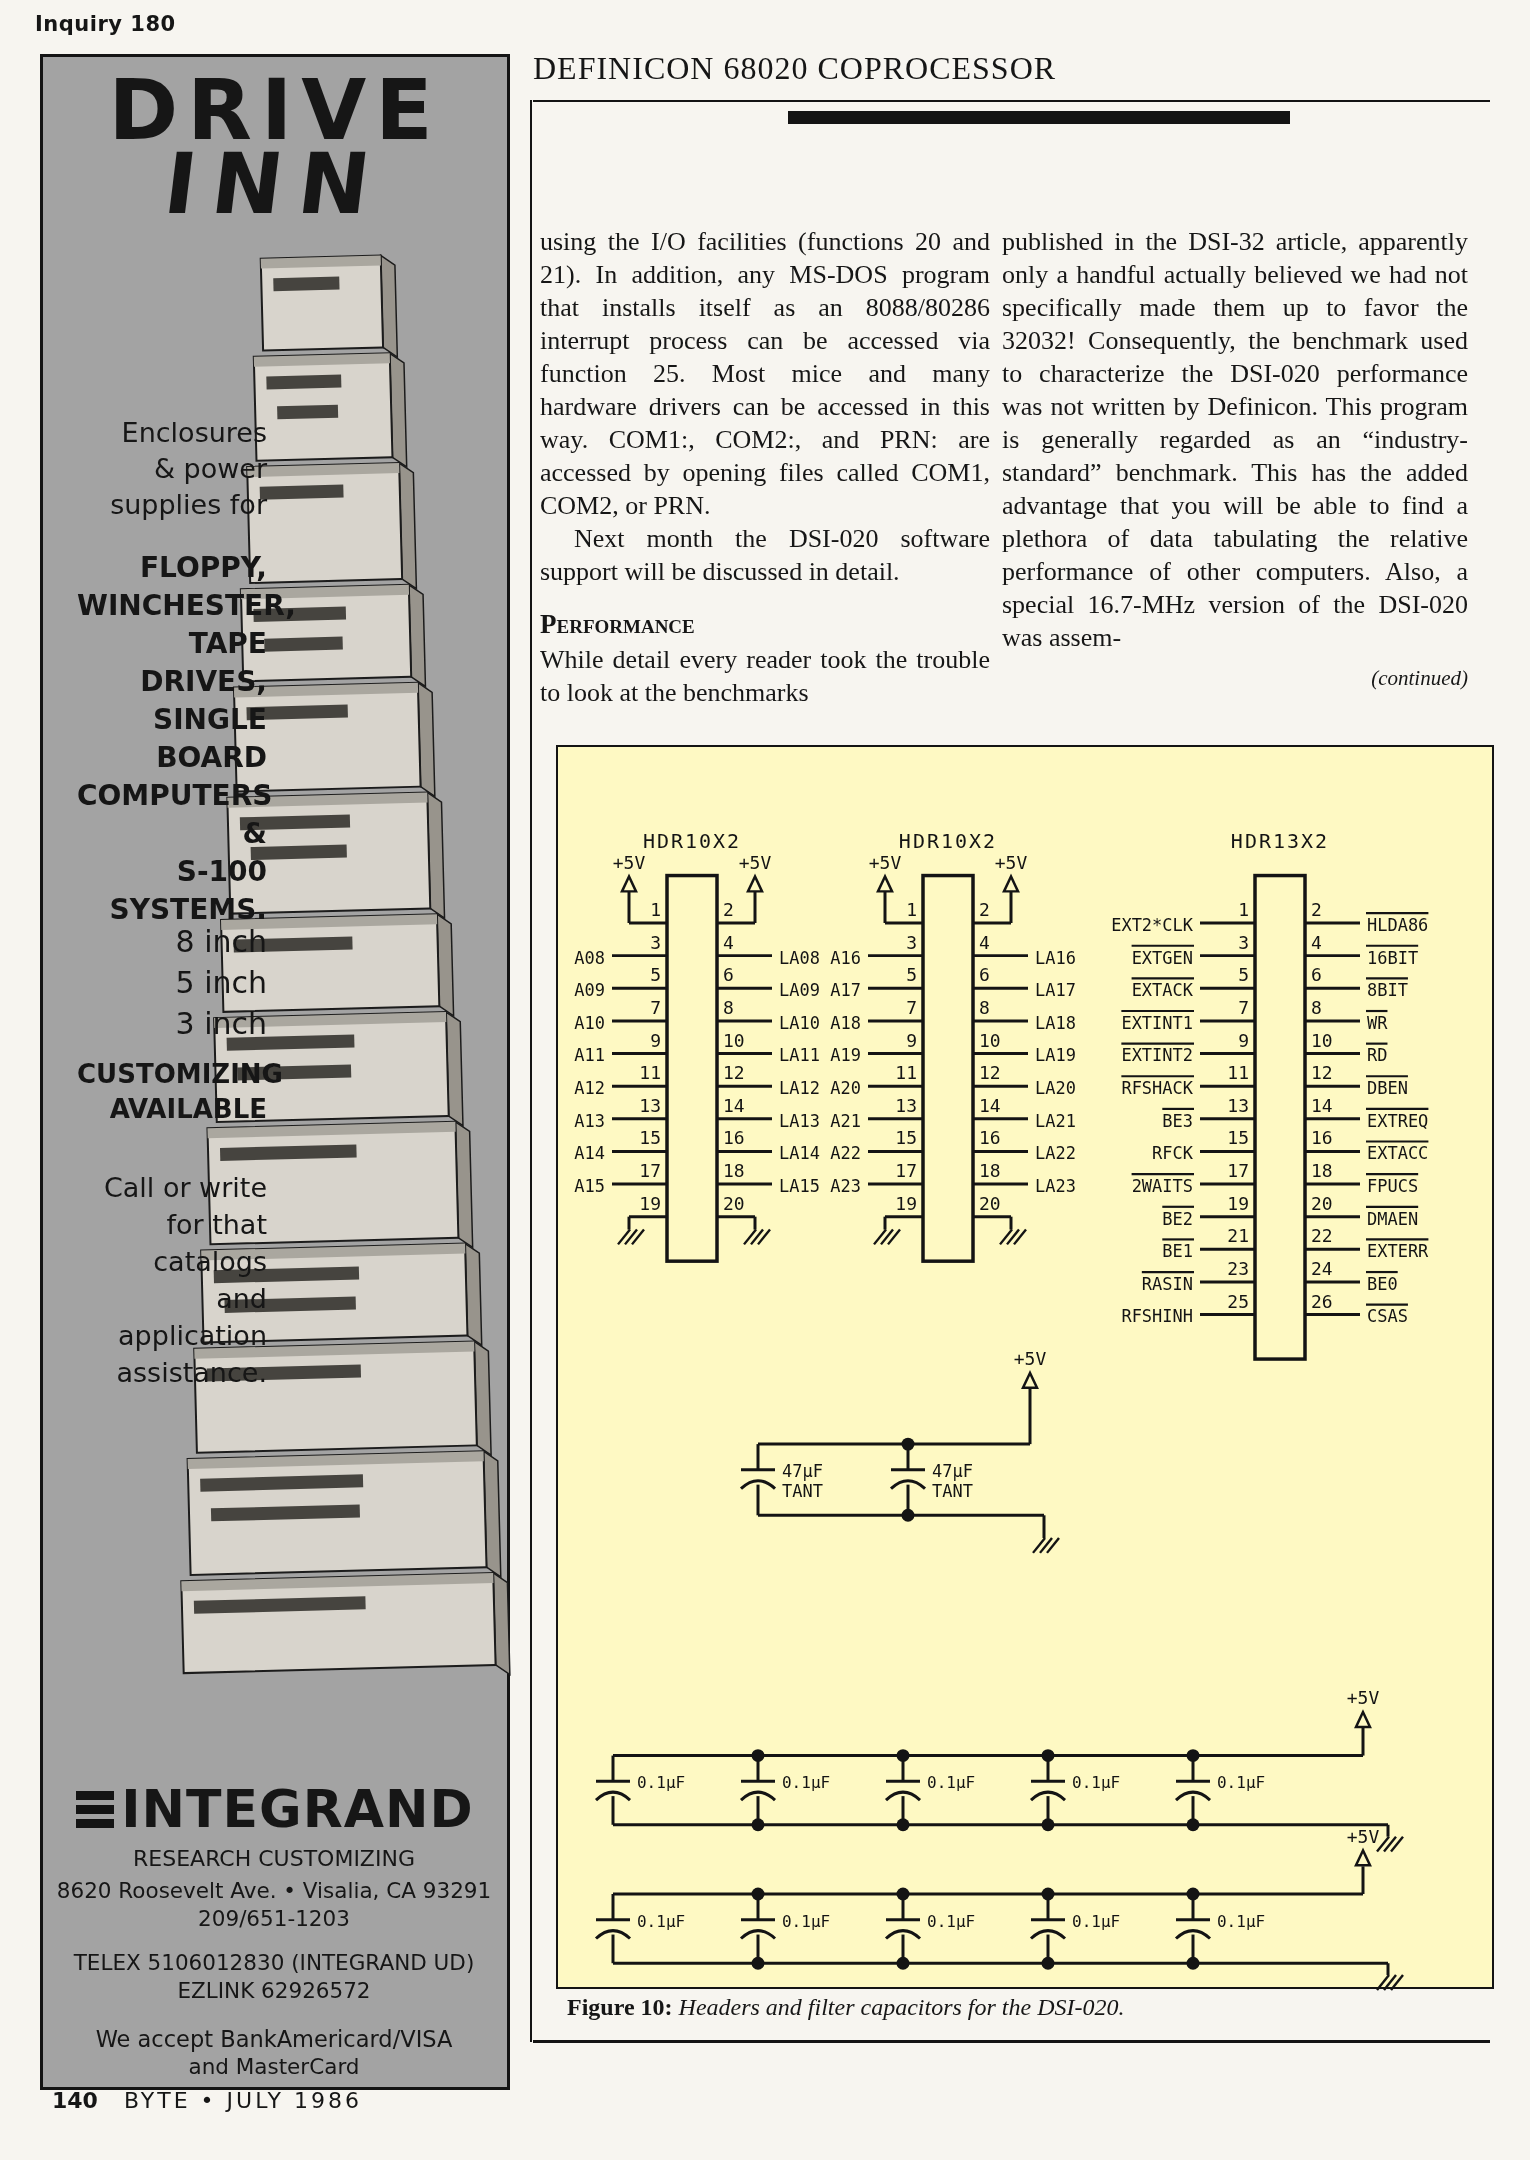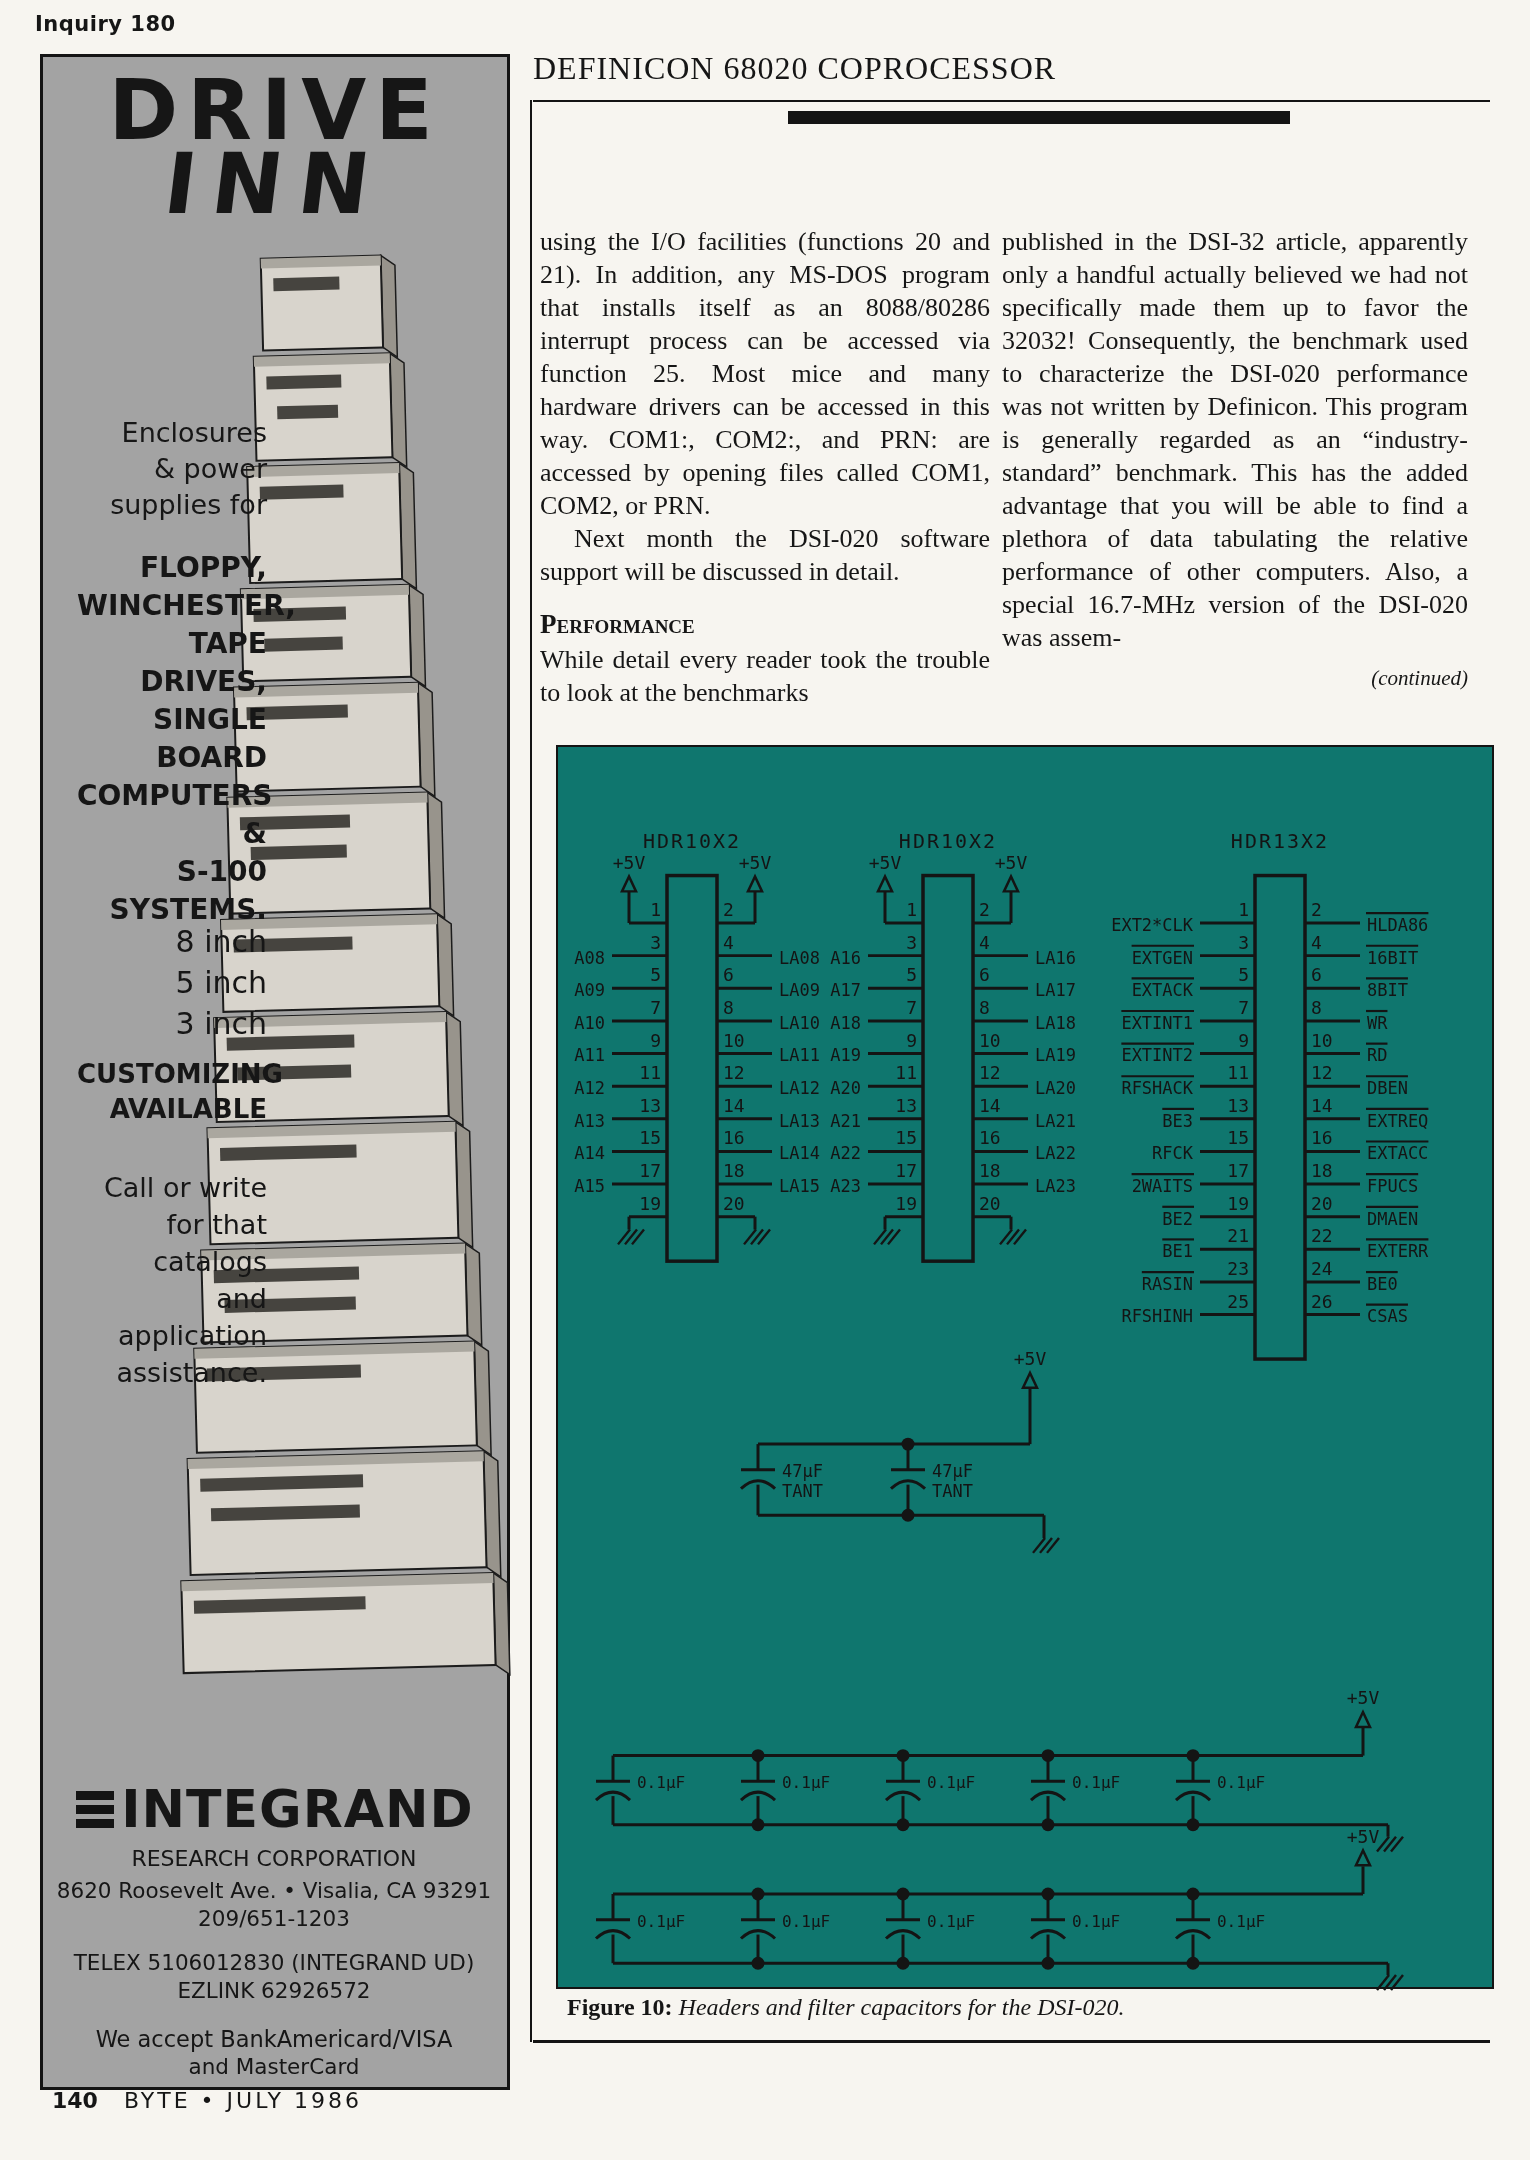--- a/index.html
+++ b/index.html
@@ -35,21 +35,21 @@
   .title-bar{left:788px;top:111px;width:502px;height:13px;background:#141414;}
   .vrule{left:530px;top:100px;width:2px;height:1942px;background:#141414;}
   .col{top:225px;font-size:26px;line-height:33px;text-align:justify;}
   .col p{margin:0;}
   .col p.indent{text-indent:34px;}
   .col1{left:540px;width:450px;}
   .col2{left:1002px;width:466px;}
   .perf-head{font-size:27px;font-weight:bold;font-variant:small-caps;margin:20px 0 2px 0 !important;}
   .continued{text-align:right;font-style:italic;font-size:21px;margin-top:8px !important;}
   
-  .figure-box{left:556px;top:745px;width:934px;height:1240px;border:2px solid #141414;background:#0f766e;z-index:6;}
+  .figure-box{left:556px;top:745px;width:934px;height:1240px;border:2px solid #141414;background:#fef9c3;z-index:6;}
   #schematic{display:block;}
   #schematic text{font-family:"DejaVu Sans Mono",monospace;fill:#141414;}
   .caption{left:567px;top:1994px;width:920px;font-size:24px;z-index:6;}
   .caption .cap-label{font-weight:bold;margin-top:15px;}
   .caption .cap-text{font-style:italic;}
   .bottom-rule{left:533px;top:2040px;width:957px;height:3px;background:#141414;}
   .footer{left:52px;top:2088px;font-size:22px;}
   .footer .pn{font-weight:bold;margin-right:26px;}
   .footer .ft{letter-spacing:3px;}
 </style>
@@ -150,21 +150,21 @@
 assistance.</div>
     <div class="abs integrand">
       <span class="bars">
           <span></span>
           <span></span>
           <span></span>
         </span>
       <span class="word">INTEGRAND</span>
     </div>
     <div class="abs ad-bottom">
-      <div class="division">RESEARCH CORPORATION</div>
+      <div class="division">RESEARCH CUSTOMIZING</div>
       <div>8620 Roosevelt Ave.  •  Visalia, CA 93291</div>
       <div>209/651-1203</div>
       <div class="gap">TELEX 5106012830 (INTEGRAND UD)</div>
       <div>EZLINK 62926572</div>
       <div class="accept">We accept BankAmericard/VISA</div>
       <div>and MasterCard</div>
     </div>
   </div>
 
   <div class="abs title serif">DEFINICON 68020 COPROCESSOR</div>

